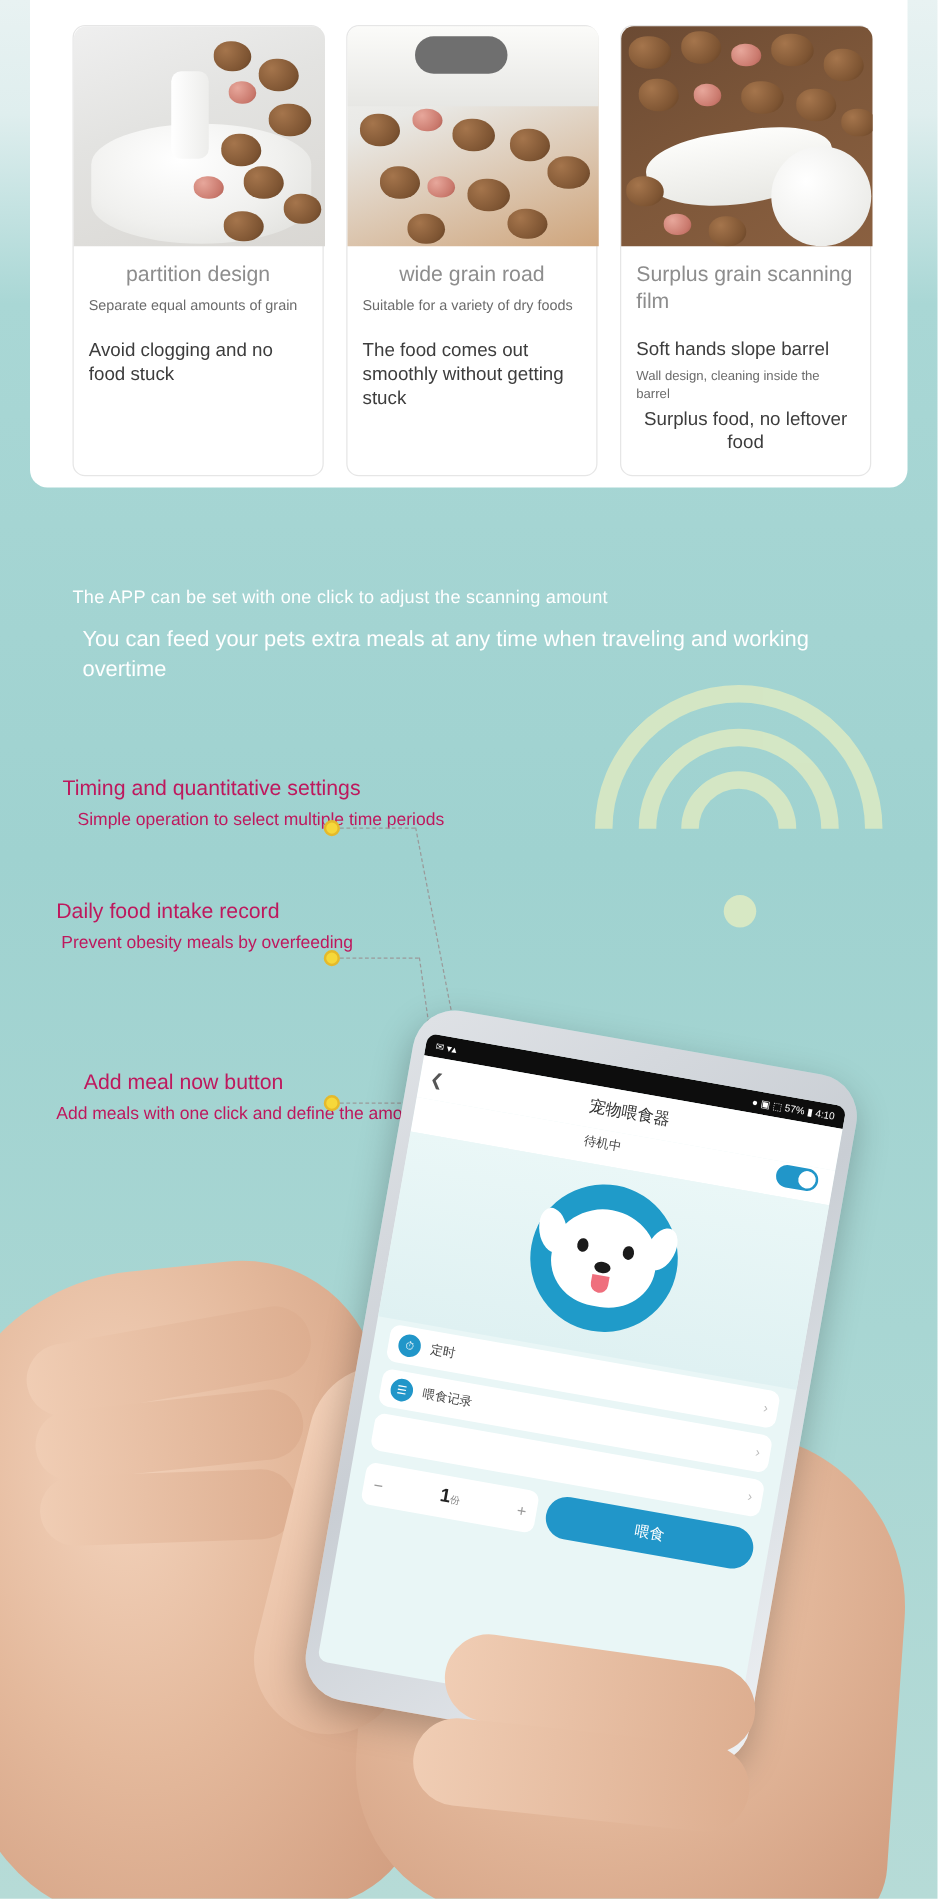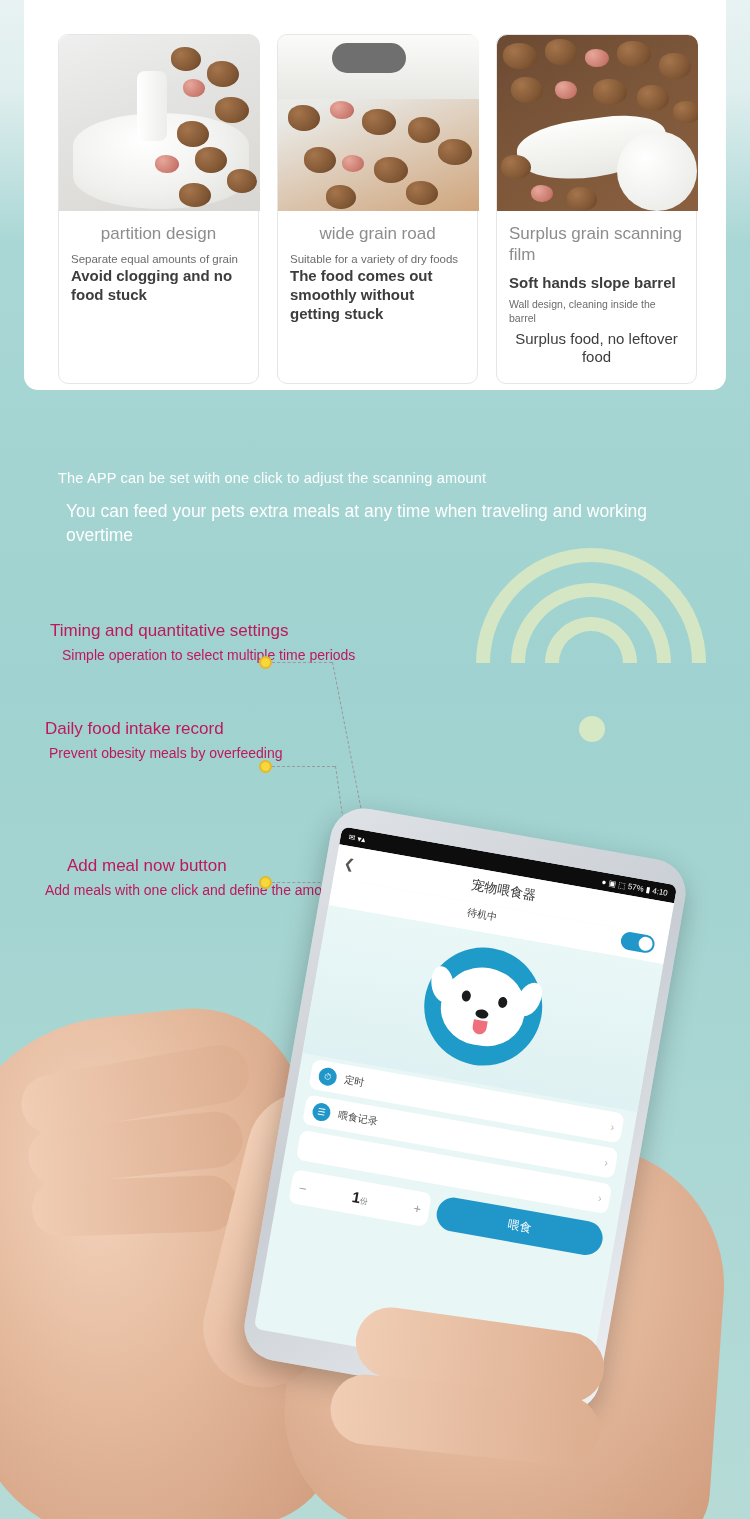--- a/index.html
+++ b/index.html
@@ -14,21 +14,21 @@
   }
 
   
   .top-panel {
     position: absolute;
     left: 24px; top: 0; width: 702px; height: 390px;
     background: #ffffff;
     border-radius: 0 0 14px 14px;
   }
   .cards {
-    position: absolute; left: 34px; top: 34px;
+    position: absolute; left: 34px; top: 20px;
     width: 640px; display: flex; gap: 18px;
   }
   .card {
     width: 201px;
     background: #ffffff;
     border: 1px solid #e6e6e6;
     border-radius: 10px;
     overflow: visible;
     position: relative;
   }
@@ -82,21 +82,21 @@
   .kibble.pink {
     background: radial-gradient(circle at 32% 30%, #e7a79b, #c9786c 70%, #a85a50 100%);
   }
   .card-body { padding: 12px 12px 16px 12px; min-height: 150px; }
   .card-title {
     font-size: 17px; color: #8d8d8d; line-height: 1.25;
     text-align: center; margin-bottom: 8px; font-weight: 400;
   }
   .card-sub { font-size: 11.5px; color: #6b6b6b; line-height: 1.3; }
   .card-lead {
-    font-size: 15px; color: #3d3d3d; line-height: 1.25; margin-top: 0; font-weight: bold;
+    font-size: 15px; color: #3d3d3d; line-height: 1.25; margin-top: 19px;
   }
   .card-sub2 { font-size: 10.5px; color: #6b6b6b; line-height: 1.3; margin-top: 6px; }
   .card-lead2 {
     font-size: 15px; color: #3d3d3d; line-height: 1.25; margin-top: 4px; text-align: center;
   }
 
   
   .mid {
     position: absolute; left: 58px; top: 470px; width: 620px; color: #ffffff;
   }

